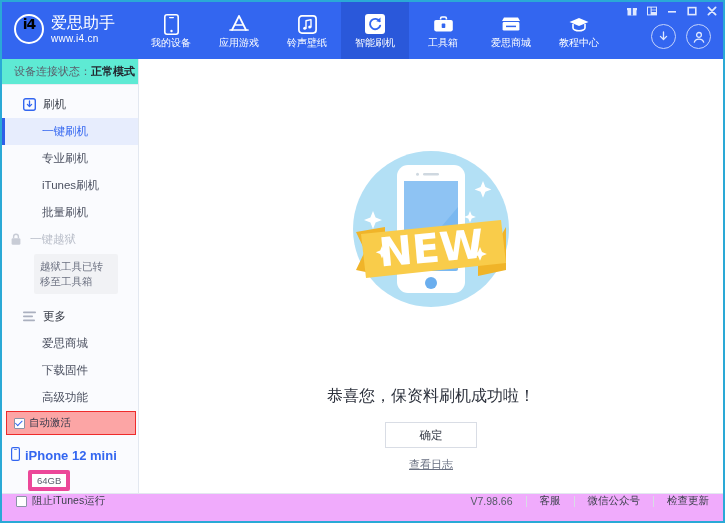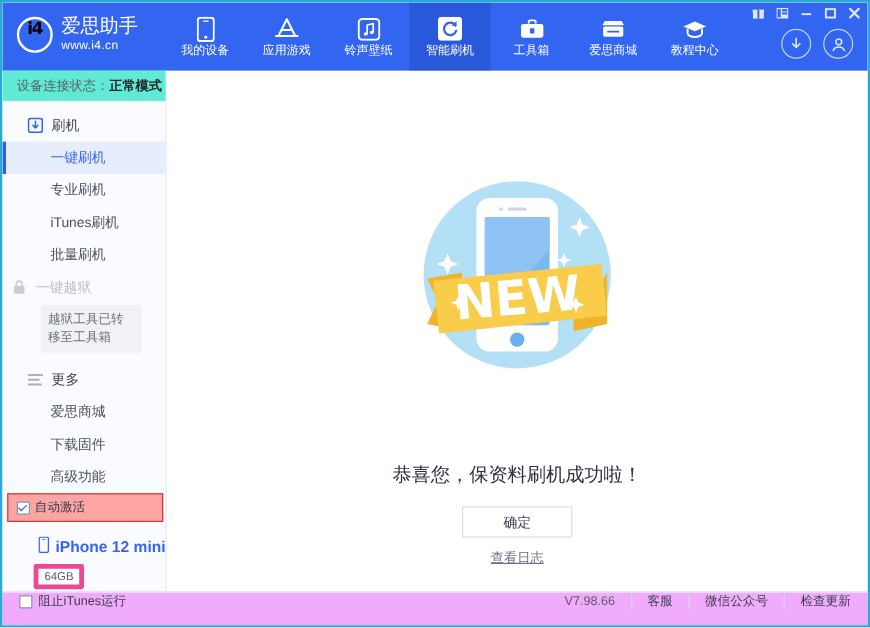--- a/index.html
+++ b/index.html
@@ -138,21 +138,21 @@
   .box.checked::after {
     content: ""; width: 6px; height: 3px;
     border-left: 1.6px solid #3366f0; border-bottom: 1.6px solid #3366f0;
     transform: rotate(-45deg) translate(0px, -1px);
   }
 
   .device-box {
     position: absolute; left: 0; top: 382px; width: 136px;
     padding: 6px 0 0 9px;
   }
-  .device-title { display: flex; align-items: center; gap: 5px; color: #3366f0; font-size: 13px; font-weight: bold; justify-content: flex-end; }
+  .device-title { display: flex; align-items: center; gap: 5px; color: #3366f0; font-size: 13px; font-weight: bold; }
   .device-cap {
     display: inline-block; margin: 6px 0 0 17px;
     border: 4px solid #ec4899; border-radius: 2px;
     font-size: 9.5px; color: #585e6c; padding: 1px 5px; background:#fff;
   }
   .device-model { margin: 5px 0 0 17px; font-size: 10.5px; color: #5d6personally; }
   .device-model { color: #5d636f; }
 
   
   .main {

